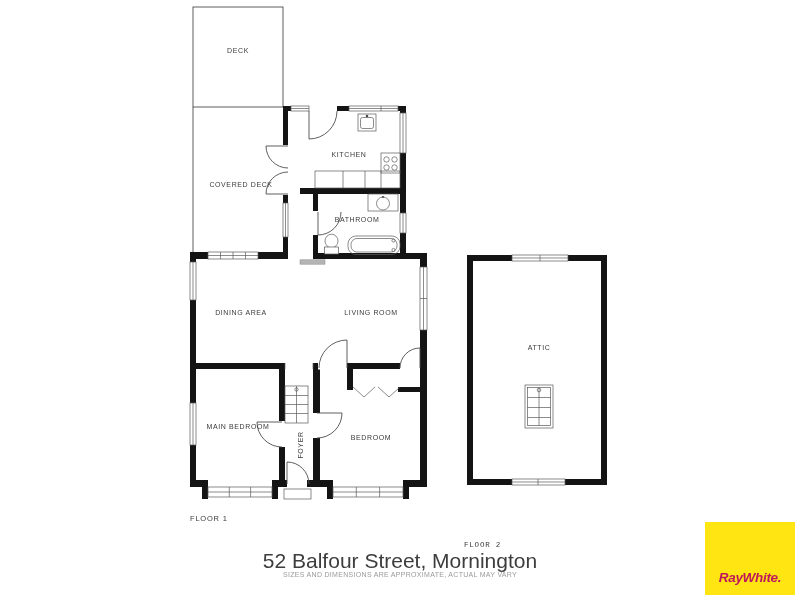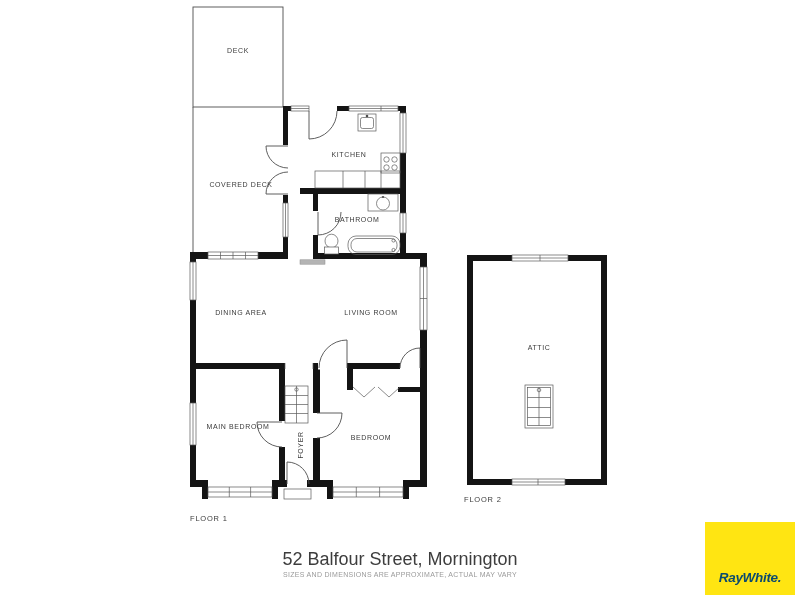--- a/index.html
+++ b/index.html
@@ -10,26 +10,26 @@
   .gap{fill:#ffffff;}
   .thin{fill:none;stroke:#4d4d4d;stroke-width:0.9;}
   .thin06{fill:none;stroke:#5a5a5a;stroke-width:0.7;}
   .fill-dot{fill:#4d4d4d;}
   .mat{fill:#b4b4b4;stroke:#8c8c8c;stroke-width:0.5;}
   .plan-label{position:absolute;font-size:7px;letter-spacing:0.6px;color:#3a3a3a;
               white-space:nowrap;transform:translate(-50%,-50%);}
   .rot{transform:translate(-50%,-50%) rotate(-90deg);}
   .floor-label{position:absolute;font-size:7.5px;letter-spacing:0.8px;color:#3a3a3a;white-space:nowrap;margin-top:7px;}
   .address{position:absolute;left:0;width:100%;text-align:center;top:549px;
-           font-size:18px;color:#3d3d3d;}
+           font-size:21px;color:#3d3d3d;}
   .disclaimer{position:absolute;left:0;width:100%;text-align:center;top:571px;
               font-size:7px;color:#9a9a9a;letter-spacing:0.3px;}
   .logo{position:absolute;left:705px;top:522px;width:90px;height:73px;background:#FFE512;}
   .logo-text{position:absolute;bottom:10px;left:0;width:100%;text-align:center;
-             font-style:italic;font-weight:bold;font-size:13.5px;color:#0c4a6e;letter-spacing:-0.3px;}
+             font-style:italic;font-weight:bold;font-size:13.5px;color:#be185d;letter-spacing:-0.3px;}
 </style>
 </head>
 <body>
 
 <div id="canvas">
 
   <svg width="800" height="600" viewBox="0 0 800 600">
 
     <g>
       <rect x="193" y="7" width="90" height="100" class="thin"></rect>
@@ -233,21 +233,21 @@
   <div class="plan-label" style="left:349px;top:154px;">KITCHEN</div>
   <div class="plan-label" style="left:357px;top:219px;">BATHROOM</div>
   <div class="plan-label" style="left:241px;top:312px;">DINING AREA</div>
   <div class="plan-label" style="left:371px;top:312px;">LIVING ROOM</div>
   <div class="plan-label" style="left:238px;top:426px;">MAIN BEDROOM</div>
   <div class="plan-label rot" style="left:300px;top:445px;">FOYER</div>
   <div class="plan-label" style="left:371px;top:437px;">BEDROOM</div>
   <div class="plan-label" style="left:539px;top:347px;">ATTIC</div>
 
   <div class="floor-label" style="left:190px;top:507px;">FLOOR 1</div>
-  <div class="floor-label" style="left:464px;top:488px;">FLOOR 2</div>
+  <div class="floor-label" style="left:464px;top:534px;font-family:Liberation Mono, monospace;">FLOOR 2</div>
 
   <div class="address">52 Balfour Street, Mornington</div>
   <div class="disclaimer">SIZES AND DIMENSIONS ARE APPROXIMATE, ACTUAL MAY VARY</div>
 
   <div class="logo">
     <div class="logo-text">RayWhite.</div>
   </div>
 
 </div>
 

